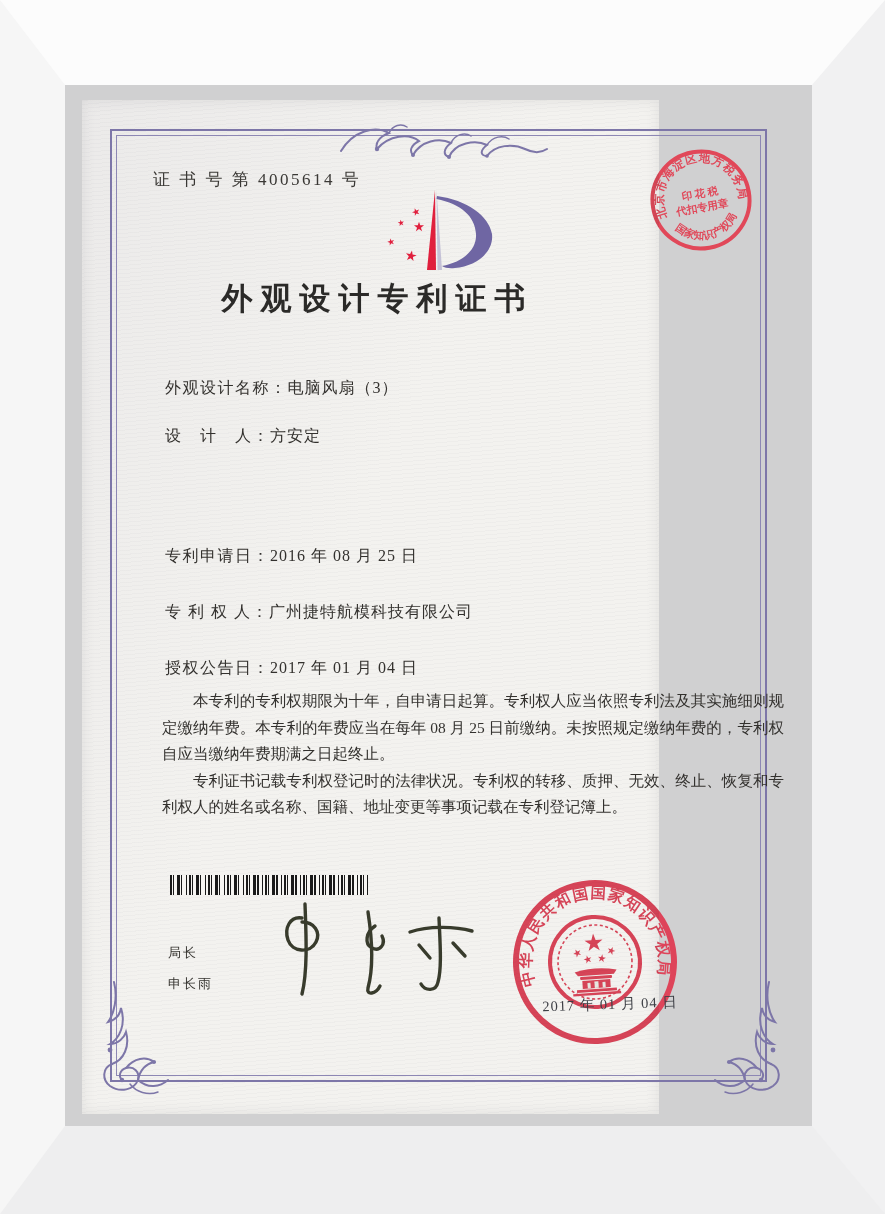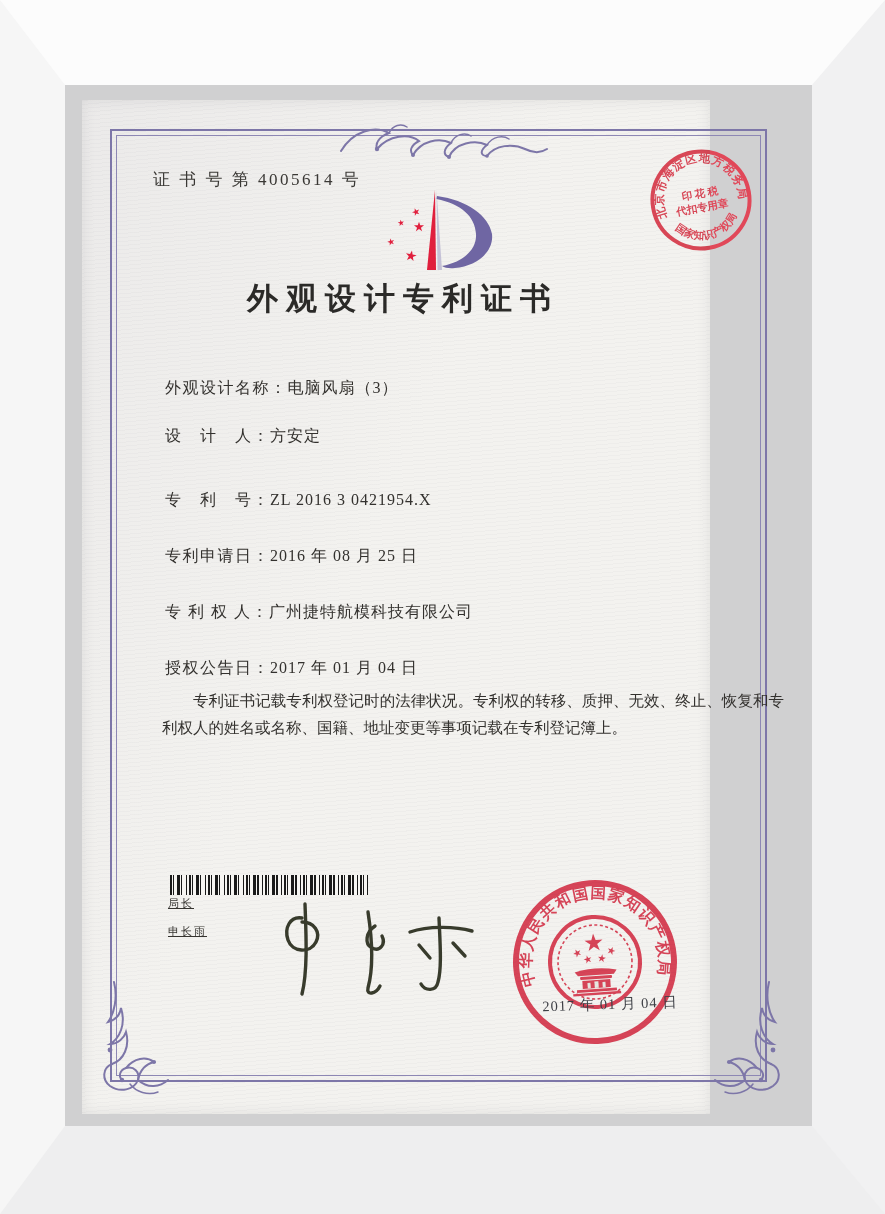--- a/index.html
+++ b/index.html
@@ -13,21 +13,21 @@
   .edge-t { left:0; top:0; right:0; height:7px;  background:linear-gradient(180deg,#d9d9db,#fdfdfd); }
   .edge-r { right:0; top:0; bottom:0; width:7px; background:linear-gradient(270deg,#cccccd,#f5f5f5); }
   .edge-b { left:0; right:0; bottom:0; height:12px; background:linear-gradient(0deg,#bdbdbf,#f2f2f2); }
 
   
   .frame { position:absolute; inset:0; z-index:2; box-sizing:border-box;
            border-style:solid; border-width:85px 73px 88px 65px;
            border-color:#fcfcfc #f1f1f2 #eeeeef #f6f6f6;
            background:#d0d0d1; }
 
-  .paper { position:absolute; z-index:3; left:82px; top:100px; width:628px; height:1014px;
+  .paper { position:absolute; z-index:3; left:82px; top:100px; width:577px; height:1014px;
            background-color:#f3f2ef;
            background-image:repeating-linear-gradient(175deg, rgba(140,140,152,.05) 0 1px, rgba(255,255,255,0) 1px 4px),
                             linear-gradient(115deg, rgba(208,206,214,.22), rgba(255,255,255,0) 45%);
            box-shadow:inset 0 0 14px rgba(90,90,100,.12); }
 
   
   .border-outer { position:absolute; left:28px; top:29px; width:657px; height:953px;
                   border:2.5px solid #7d76a8; box-sizing:border-box; }
   .border-inner { position:absolute; inset:4px; border:1px solid #8d87b4; }
 
@@ -51,21 +51,21 @@
   .body-text p { margin:0; text-indent:2em; }
 
   .barcode { position:absolute; left:88px; top:775px; width:198px; height:20px;
              background:repeating-linear-gradient(90deg,
                #1a1a1a 0 2px, #f6f5f2 2px 3px,
                #1a1a1a 3px 4px, #f6f5f2 4px 7px,
                #1a1a1a 7px 10px, #f6f5f2 10px 11px,
                #1a1a1a 11px 12.5px, #f6f5f2 12.5px 16px,
                #1a1a1a 16px 17px, #f6f5f2 17px 19px); }
 
-  .signoff { position:absolute; left:86px; top:796px; font-size:11px; letter-spacing:2px; color:#35332f;text-decoration:underline; }
+  .signoff { position:absolute; left:86px; top:844px; font-size:13px; letter-spacing:2px; color:#35332f; }
   .signoff .name { display:block; margin-top:13px; }
 
   .signature { position:absolute; left:190px; top:798px; }
 
   .seal-main { position:absolute; left:428px; top:777px; mix-blend-mode:multiply; opacity:.93; transform:rotate(-4deg); }
   .seal-date { position:absolute; left:448px; top:895px; width:160px; text-align:center;
                font-size:14.5px; font-weight:500; letter-spacing:1px; color:#3d3f45; transform:rotate(-2deg); z-index:5; }
 
   .footer { position:absolute; left:0; right:0; top:944px; text-align:center;
             font-size:13.5px; letter-spacing:4px; color:#4a4845; }
@@ -151,34 +151,32 @@
     </svg>
 
     <h1 class="title">外观设计专利证书</h1>
 
     <div class="row" style="top:278px">
       <span class="lbl">外观设计名称：</span><span>电脑风扇（3）</span>
     </div>
     <div class="row" style="top:326px">
       <span class="lbl">设　计　人：</span><span>方安定</span>
     </div>
-    <div class="row" style="top:390px">
-      <span class="lbl">专　利　号：</span><span>ZL 2016 3 0421954.X</span>
-    </div>
     <div class="row" style="top:446px">
       <span class="lbl">专利申请日：</span><span>2016 年 08 月 25 日</span>
     </div>
     <div class="row" style="top:502px">
       <span class="lbl">专 利 权 人：</span><span>广州捷特航模科技有限公司</span>
     </div>
     <div class="row" style="top:558px">
       <span class="lbl">授权公告日：</span><span>2017 年 01 月 04 日</span>
     </div>
 
     <div class="body-text">
+      <p>本专利的专利权期限为十年，自申请日起算。专利权人应当依照专利法及其实施细则规定缴纳年费。本专利的年费应当在每年 08 月 25 日前缴纳。未按照规定缴纳年费的，专利权自应当缴纳年费期满之日起终止。</p>
       <p>专利证书记载专利权登记时的法律状况。专利权的转移、质押、无效、终止、恢复和专利权人的姓名或名称、国籍、地址变更等事项记载在专利登记簿上。</p>
     </div>
 
     <div class="barcode"></div>
 
     <div class="signoff">
       <span>局长</span>
       <span class="name">申长雨</span>
     </div>
 

